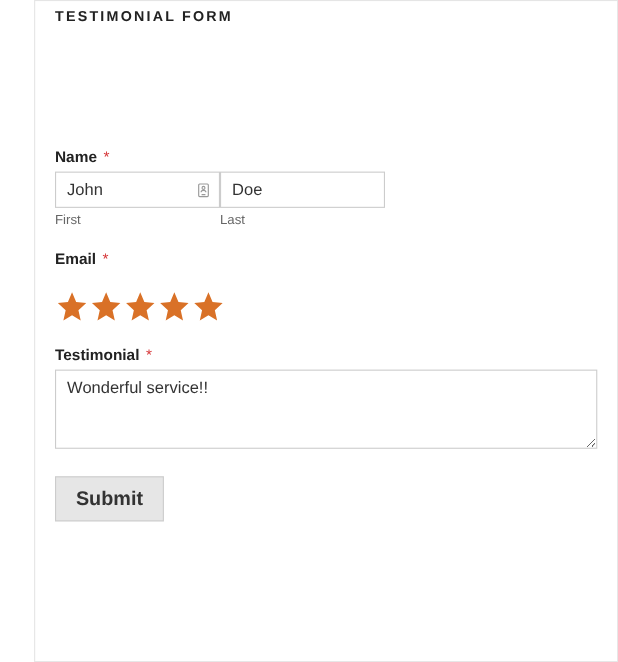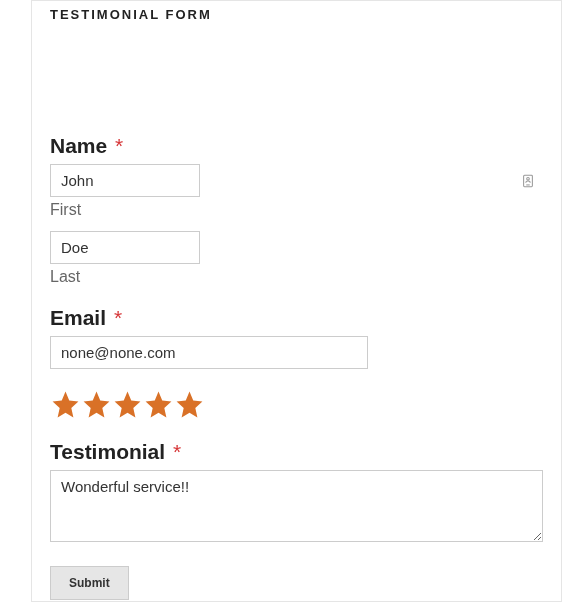--- a/index.html
+++ b/index.html
@@ -28,56 +28,55 @@
       padding-top: 6px;
       padding-bottom: 4px;
     }
     .form-body {
       padding-top: 108px;
     }
     .field-group {
       margin-bottom: 20px;
     }
     .field-label {
-      font-size: 21px;
+      font-size: 14px;
       font-weight: 700;
       color: #222;
       display: block;
       margin-bottom: 6px;
     }
     .required {
       color: #d63638;
       font-weight: 400;
       margin-left: 2px;
     }
     .name-row {
       display: flex;
-      gap: 12px;
-      flex-direction: column;
+      gap: 0;
     }
     .name-col {
       display: flex;
       flex-direction: column;
     }
     .input-wrapper {
       position: relative;
     }
     input[type="text"], input[type="email"], textarea {
       border: 1px solid #ccc;
       padding: 7px 10px;
       font-size: 15px;
       font-family: inherit;
       color: #333;
       background: #fff;
     }
     .name-input {
       width: 150px;
     }
     .sublabel {
-      font-size: 16px;
+      font-size: 12px;
       color: #666;
       margin-top: 4px;
     }
     .email-input {
       width: 318px;
     }
     .autofill-icon {
       position: absolute;
       right: 8px;
       top: 50%;
@@ -110,21 +109,21 @@
     }
     .testimonial-textarea {
       width: 100%;
       height: 72px;
       resize: both;
     }
     .submit-btn {
       background: #e6e6e6;
       border: 1px solid #ccc;
       padding: 9px 18px;
-      font-size: 12px;
+      font-size: 18px;
       font-weight: 700;
       color: #333;
       cursor: pointer;
       font-family: inherit;
     }
   </style>
 </head>
 <body>
 
 <div class="form-container">
@@ -157,21 +156,20 @@
           <span class="sublabel">Last</span>
         </div>
       </div>
     </div>
 
     <div class="field-group">
       <label class="field-label">
         <span>Email</span>
         <span class="required">*</span>
       </label>
-      <input type="email" class="email-input" value="none@none.com" style="">
     </div>
 
     <div class="field-group">
       <div class="rating-stars">
         <span class="star">
           <svg viewBox="0 0 24 24" fill="currentColor">
               <path d="M12 2l2.9 6.9L22 9.7l-5.5 5 1.6 7.3L12 18.3 5.9 22l1.6-7.3L2 9.7l7.1-.8L12 2z"></path>
             </svg>
         </span>
         <span class="star">

